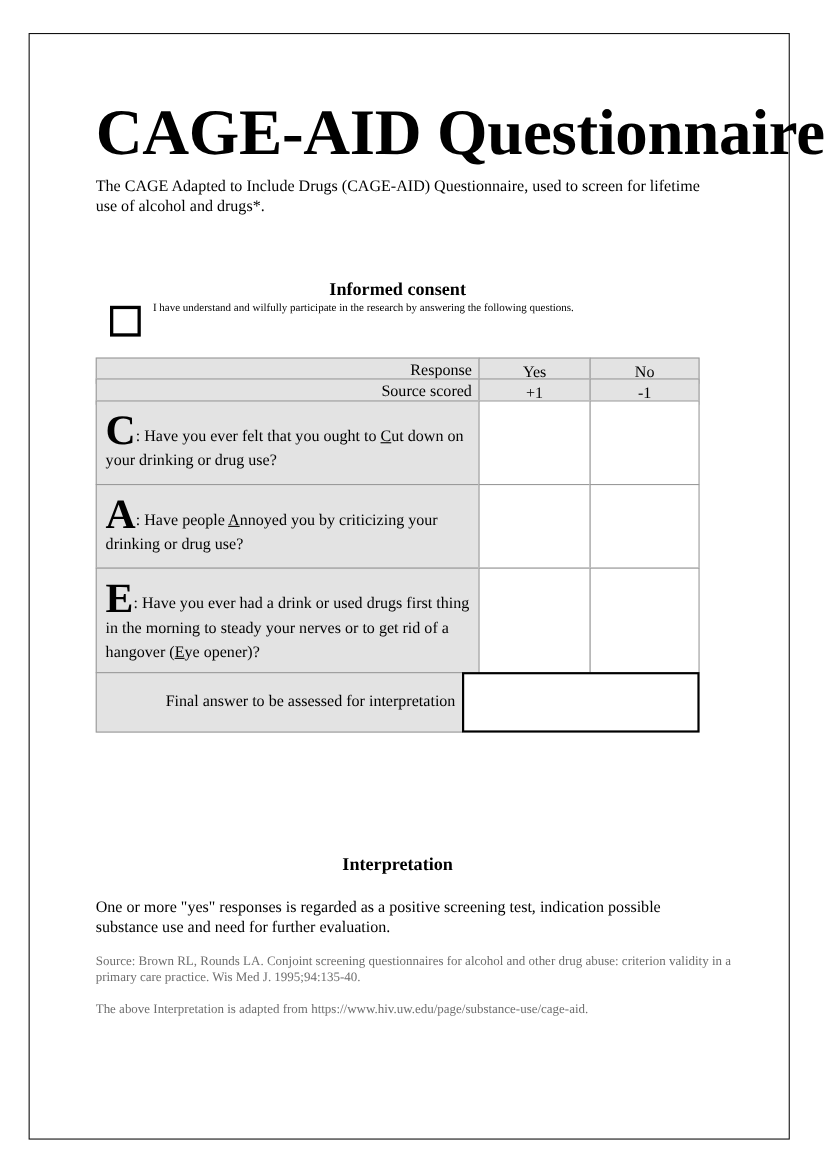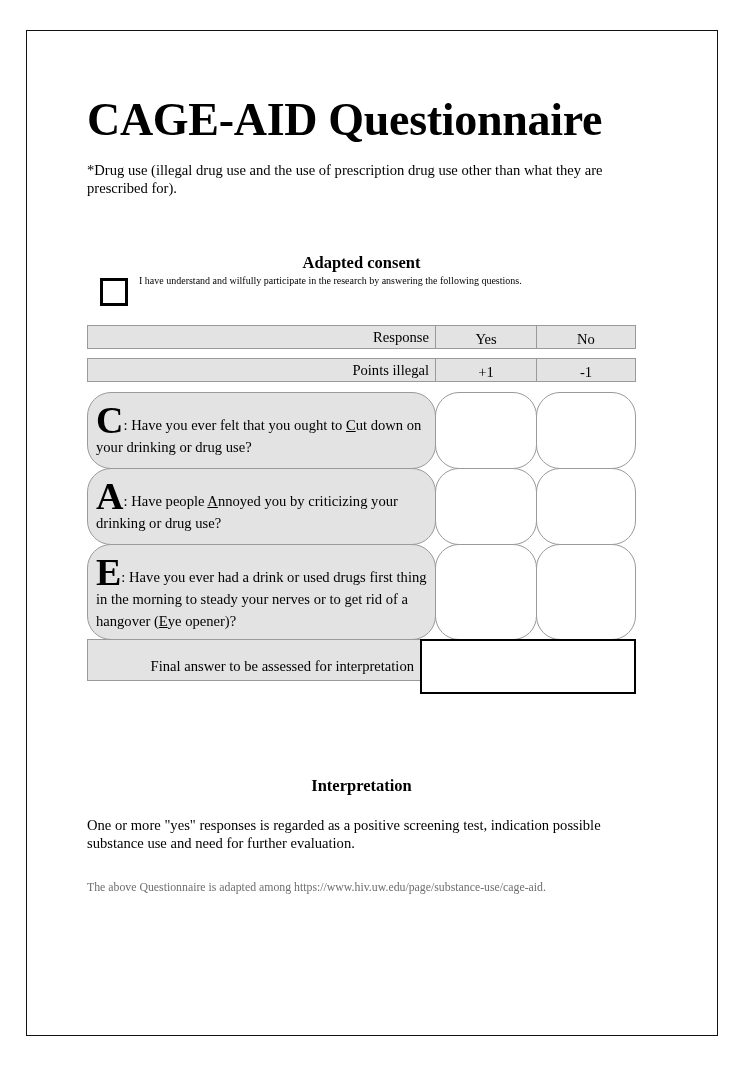--- a/index.html
+++ b/index.html
@@ -22,21 +22,21 @@
       width: 692px;
       height: 1006px;
       border: 1.5px solid #111;
       box-sizing: border-box;
     }
     .title {
       position: absolute;
       left: 87px;
       top: 92px;
       margin: 0;
-      font-size: 46px;
+      font-size: 59px;
       font-weight: bold;
       line-height: 56px;
       letter-spacing: -0.3px;
       white-space: nowrap;
     }
     .intro {
       position: absolute;
       left: 87px;
       top: 162px;
       width: 570px;
@@ -93,50 +93,50 @@
     .row .cell:first-child { margin-left: 0; }
     .row:first-child .cell { margin-top: 0; }
     .c-label {
       width: 349px;
       background: #e3e3e3;
     }
     .c-yes { width: 102px; background: #fff; }
     .c-no { width: 100px; background: #fff; }
     .hdr .c-label, .hdr .c-yes, .hdr .c-no { background: #e3e3e3; }
     .hdr {
-      height: 34px;
+      height: 20px;
     }
     .hdr .cell {
       height: 24px;
       font-size: 14.6px;
       line-height: 22px;
     }
     .hdr .c-label {
       text-align: right;
       padding-right: 6px;
     }
     .hdr .c-yes, .hdr .c-no {
       text-align: center;
       padding-top: 2px;
     }
-    .q-row .cell { height: 77px; border-radius: 24px; }
+    .q-row .cell { height: 77px; }
     .q-row.tall .cell { height: 96px; }
     .q-text {
       padding: 12px 6px 0 8px;
       font-size: 14.6px;
       line-height: 22px;
     }
     .q-letter {
       font-size: 38px;
       font-weight: bold;
       line-height: 30px;
       vertical-align: -3px;
     }
     .u { text-decoration: underline; }
-    .final-row .cell { height: 42px; }
+    .final-row .cell { height: 55px; }
     .final-row .c-label {
       width: 334px;
       text-align: right;
       padding-right: 6px;
       font-size: 14.6px;
       line-height: 53px;
     }
     .final-box {
       position: absolute;
       left: 333px;
@@ -170,36 +170,36 @@
     .sources .adapted { margin-top: 14px; }
   </style>
 </head>
 <body>
 
 <div class="page"></div>
 
 <h1 class="title">CAGE-AID Questionnaire</h1>
 
 <div class="intro">
-  <p>*Drug use (illegal drug use and the use of prescription drug use other than what they are prescribed for).</p>
+  <p>The CAGE Adapted to Include Drugs (CAGE-AID) Questionnaire, used to screen for lifetime use of alcohol and drugs*.</p>
 </div>
 
-<div class="section-heading consent-heading">Adapted consent</div>
+<div class="section-heading consent-heading">Informed consent</div>
 
 <div class="checkbox" role="checkbox" aria-checked="false"></div>
 <div class="consent-text">I have understand and wilfully participate in the research by answering the following questions.</div>
 
 <div class="qtable">
   <div class="row hdr">
     <div class="cell c-label">Response</div>
     <div class="cell c-yes">Yes</div>
     <div class="cell c-no">No</div>
   </div>
   <div class="row hdr">
-    <div class="cell c-label">Points illegal</div>
+    <div class="cell c-label">Source scored</div>
     <div class="cell c-yes">+1</div>
     <div class="cell c-no">-1</div>
   </div>
 
   <div class="row q-row">
     <div class="cell c-label q-text"><span class="q-letter">C</span><span>: Have you ever felt that you ought to </span><span class="u">C</span><span>ut down on your drinking or drug use?</span></div>
     <div class="cell c-yes"></div>
     <div class="cell c-no"></div>
   </div>
 
@@ -219,14 +219,15 @@
   <div class="row final-row">
     <div class="cell c-label">Final answer to be assessed for interpretation</div>
     <div class="final-box"></div>
   </div>
 </div>
 
 <div class="section-heading interp-heading">Interpretation</div>
 <div class="interp-text">One or more "yes" responses is regarded as a positive screening test, indication possible substance use and need for further evaluation.</div>
 
 <div class="sources">
-  <p class="adapted">The above Questionnaire is adapted among https://www.hiv.uw.edu/page/substance-use/cage-aid.</p>
+  <p>Source: Brown RL, Rounds LA. Conjoint screening questionnaires for alcohol and other drug abuse: criterion validity in a primary care practice. Wis Med J. 1995;94:135-40.</p>
+  <p class="adapted">The above Interpretation is adapted from https://www.hiv.uw.edu/page/substance-use/cage-aid.</p>
 </div>
 
 </body></html>

